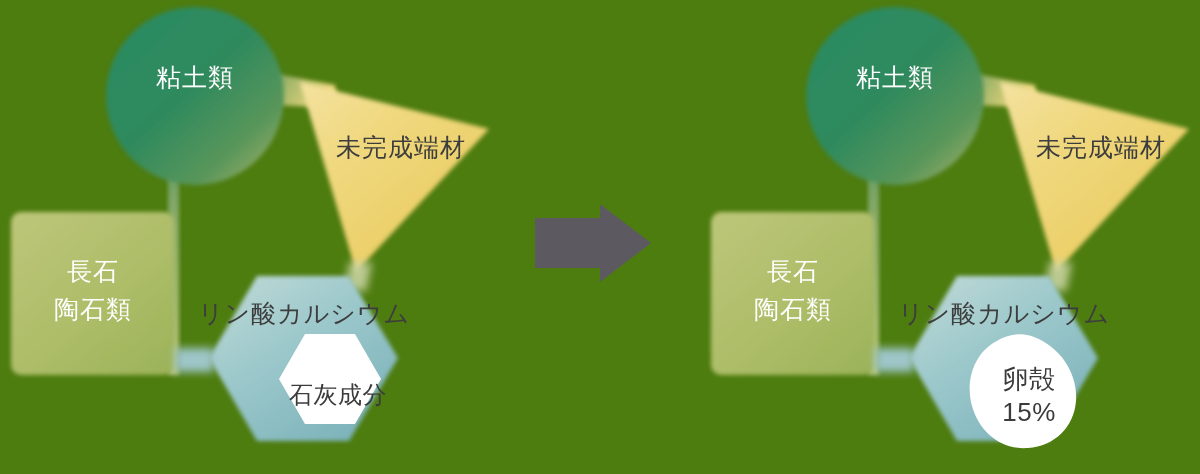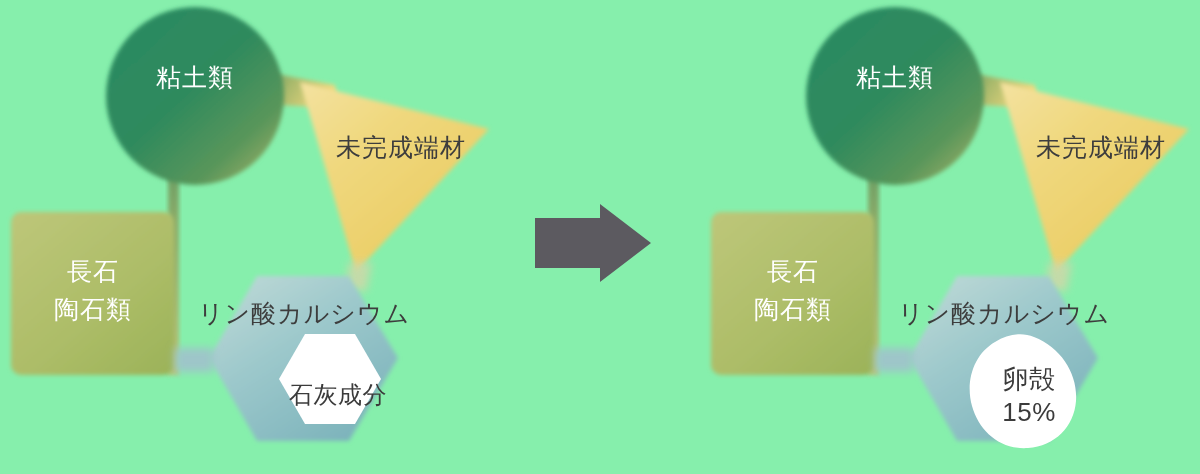--- a/index.html
+++ b/index.html
@@ -10,21 +10,21 @@
   body {
     width: 1200px;
     height: 474px;
     font-family: "Liberation Sans", "DejaVu Sans", sans-serif;
     overflow: hidden;
   }
   #stage {
     position: relative;
     width: 1200px;
     height: 474px;
-    background: #86efac;
+    background: #4d7c0f;
   }
   svg.diagram {
     display: block;
     position: absolute;
     top: 0;
     left: 0;
     width: 1200px;
     height: 474px;
   }
   text {

